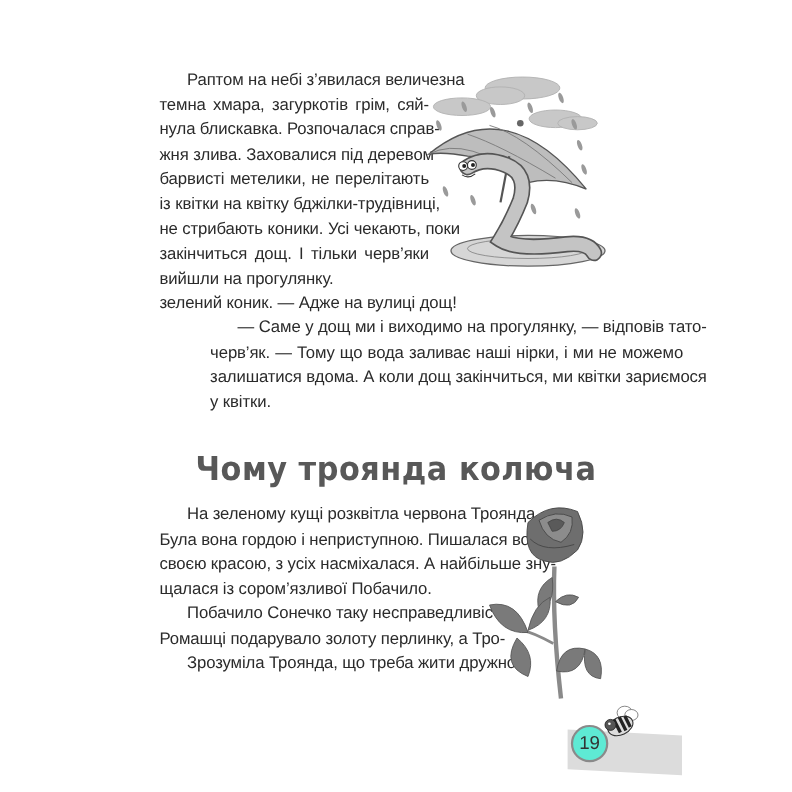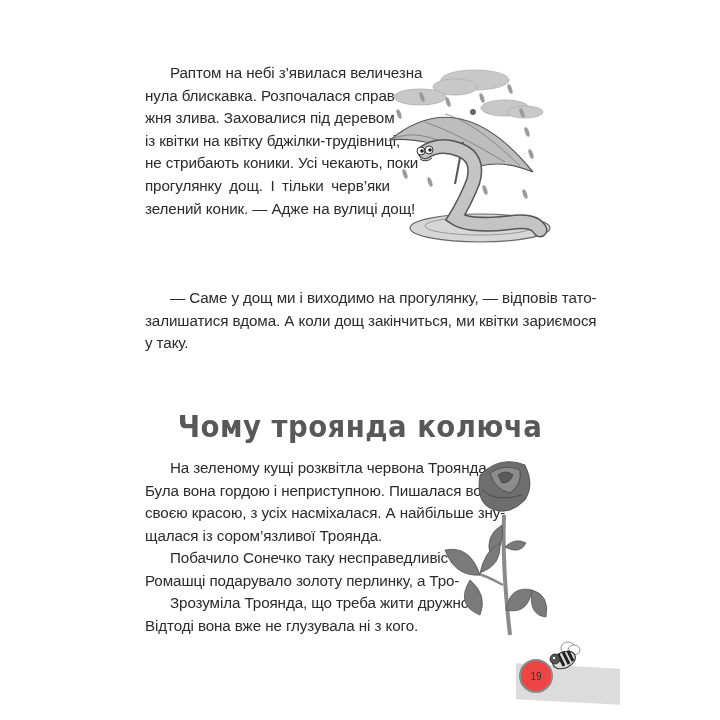--- a/index.html
+++ b/index.html
@@ -4,52 +4,56 @@
 <style>
   html, body { margin: 0; padding: 0; background: #ffffff; }
   body { width: 720px; height: 720px; position: relative; overflow: hidden;
          font-family: "Liberation Sans", "DejaVu Sans", sans-serif; color: #2b2b2b; }
   .page { position: absolute; left: 0; top: 0; width: 720px; height: 720px; background: #fff; }
   .para-block { position: absolute; left: 145px; font-size: 15.2px; line-height: 22.6px; letter-spacing: -0.1px; }
   .line { white-space: nowrap; display: block; height: 22.6px; }
   .indent { padding-left: 25px; }
   .justify { text-align: justify; text-align-last: justify; }
   #story1 { top: 62px; width: 245px; }
-  #story1-full { top: 287px; width: 430px; }
+  #story1-full { top: 287px; width: 430px; margin-left: 46px; }
   #title { position: absolute; top: 409px; left: 0; width: 720px; text-align: center;
            font-family: "DejaVu Sans", sans-serif; font-weight: bold; font-size: 30px;
            color: #585858; letter-spacing: 0.5px; transform: scaleX(0.92); }
   #story2 { top: 457px; width: 298px; }
   #story2-tail { top: 547px; width: 298px; }
   .illus { position: absolute; }
   #page-number-badge { position: absolute; left: 519px; top: 659px; width: 30px; height: 30px;
-     border: 2.5px solid #8a8a8a; border-radius: 50%; background: #ef4444;
-     display: flex; align-items: center; justify-content: center; font-size: 10px; color: #333; z-index: 3; }
+     border: 2.5px solid #8a8a8a; border-radius: 50%; background: #5eead4;
+     display: flex; align-items: center; justify-content: center; font-size: 17px; color: #333; z-index: 3; }
   #page-tab { position: absolute; left: 516px; top: 666px; width: 104px; height: 36px; background: #dcdcdc;
      transform: skewY(3deg); z-index: 1; }
 </style>
 </head>
 <body>
 
 <div class="page">
 
   <div class="para-block" id="story1">
     <span class="line indent justify">Раптом на небі з’явилася величезна</span>
+    <span class="line justify">темна хмара, загуркотів грім, сяй-</span>
     <span class="line justify">нула блискавка. Розпочалася справ-</span>
     <span class="line justify">жня злива. Заховалися під деревом</span>
+    <span class="line justify">барвисті метелики, не перелітають</span>
     <span class="line justify">із квітки на квітку бджілки-трудівниці,</span>
     <span class="line justify">не стрибають коники. Усі чекають, поки</span>
-    <span class="line justify">прогулянку дощ. І тільки черв’яки</span>
+    <span class="line justify">закінчиться дощ. І тільки черв’яки</span>
+    <span class="line">вийшли на прогулянку.</span>
     <span class="line">зелений коник. — Адже на вулиці дощ!</span>
   </div>
 
   <div class="para-block" id="story1-full">
     <span class="line indent justify">— Саме у дощ ми і виходимо на прогулянку, — відповів тато-</span>
+    <span class="line justify">черв’як. — Тому що вода заливає наші нірки, і ми не можемо</span>
     <span class="line justify">залишатися вдома. А коли дощ закінчиться, ми квітки зариємося</span>
-    <span class="line">у таку.</span>
+    <span class="line">у квітки.</span>
   </div>
 
   <svg class="illus" style="left:385px;top:62px" width="200" height="190" viewBox="0 0 200 190">
     <g fill="#c8c8c8" stroke="#b0b0b0" stroke-width="0.8">
       <ellipse cx="90" cy="18" rx="34" ry="10"></ellipse>
       <ellipse cx="70" cy="25" rx="22" ry="8"></ellipse>
       <ellipse cx="35" cy="35" rx="26" ry="8"></ellipse>
       <ellipse cx="120" cy="46" rx="24" ry="8"></ellipse>
       <ellipse cx="140" cy="50" rx="18" ry="6"></ellipse>
     </g>
@@ -89,27 +93,26 @@
       <path d="M35 97 Q41 101 47 96" fill="none" stroke="#333" stroke-width="1"></path>
     </g>
   </svg>
 
   <div id="title">Чому троянда колюча</div>
 
   <div class="para-block" id="story2">
     <span class="line indent justify">На зеленому кущі розквітла червона Троянда.</span>
     <span class="line justify">Була вона гордою і неприступною. Пишалася вона</span>
     <span class="line justify">своєю красою, з усіх насміхалася. А найбільше зну-</span>
-    <span class="line">щалася із сором’язливої Троянда.</span>
+    <span class="line">щалася із сором’язливої Побачило.</span>
   </div>
   <div class="para-block" id="story2-tail">
     <span class="line indent">Побачило Сонечко таку несправедливість.</span>
     <span class="line justify">Ромашці подарувало золоту перлинку, а Тро-</span>
     <span class="line indent">Зрозуміла Троянда, що треба жити дружно.</span>
-    <span class="line">Відтоді вона вже не глузувала ні з кого.</span>
   </div>
 
   <svg class="illus" style="left:440px;top:455px" width="120" height="185" viewBox="0 0 120 185">
     <g>
       <path d="M64 60 Q62 110 70 180" fill="none" stroke="#8a8a8a" stroke-width="4"></path>
       <path d="M63 130 Q45 120 35 118" fill="none" stroke="#8a8a8a" stroke-width="2.5"></path>
     </g>
     <g fill="#7a7a7a" stroke="#555" stroke-width="0.8">
       <path d="M62 70 Q45 80 50 100 Q65 95 62 70Z"></path>
       <path d="M65 92 Q80 100 86 88 Q75 82 65 92Z"></path>

